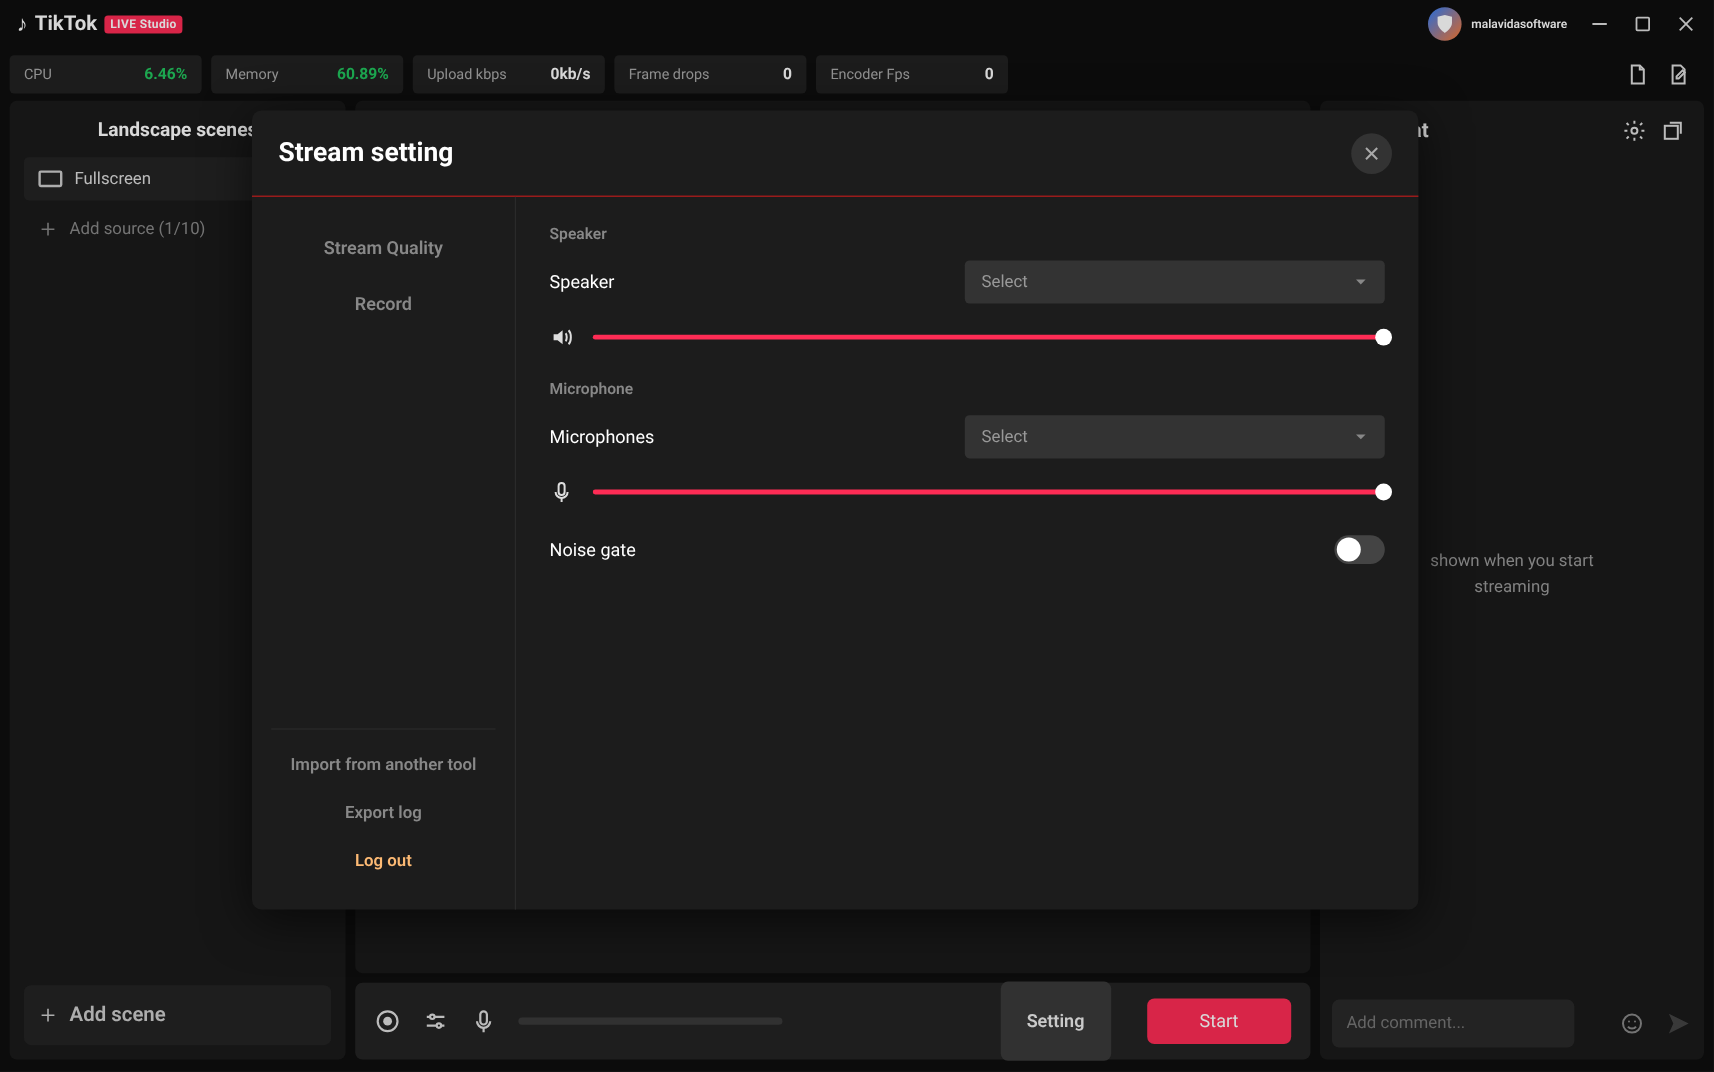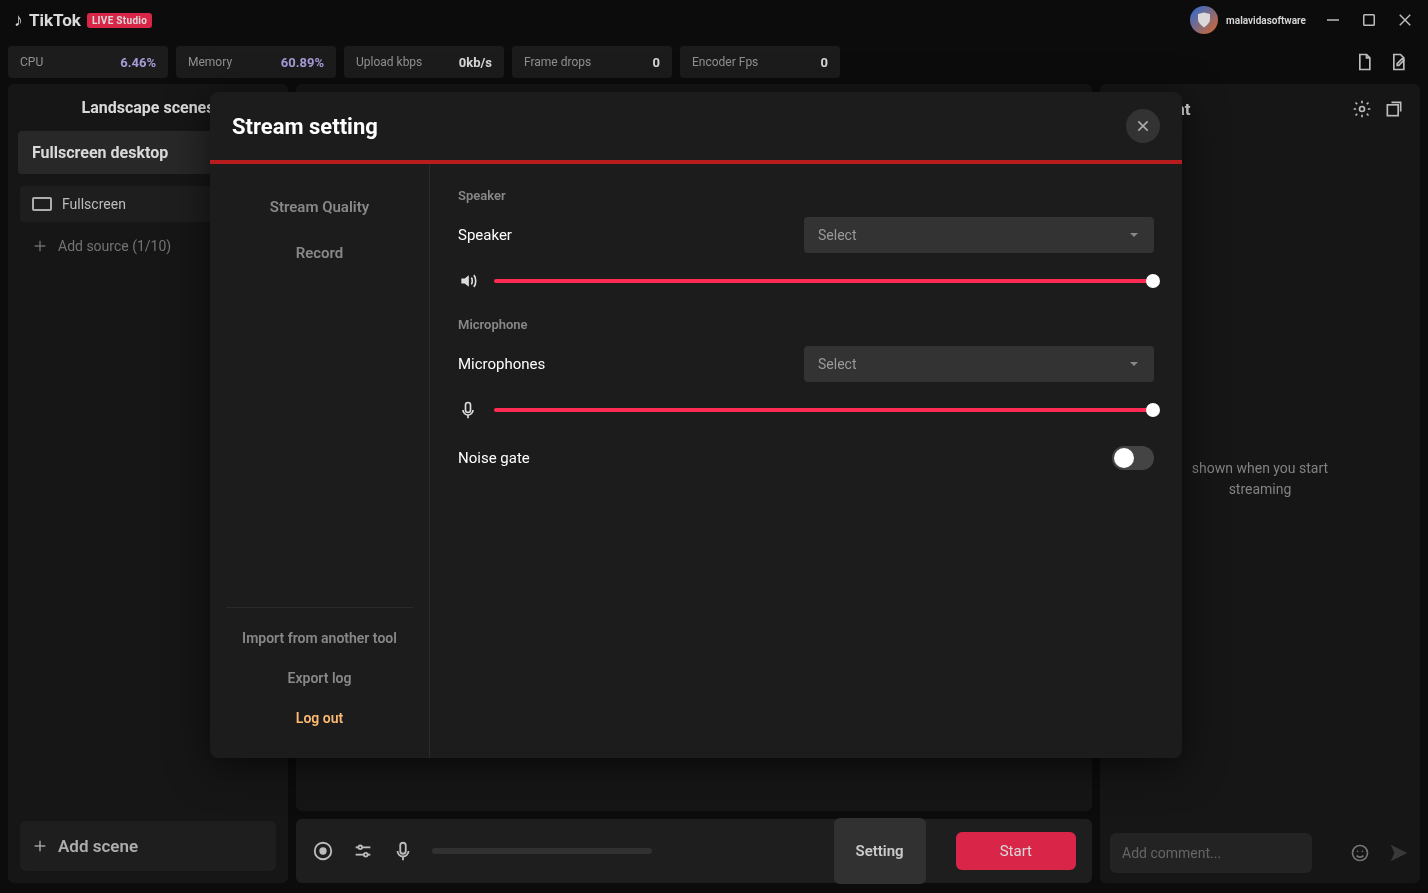--- a/index.html
+++ b/index.html
@@ -13,21 +13,21 @@
 .topright { display: flex; align-items: center; gap: 18px; }
 .avatar { width: 28px; height: 28px; border-radius: 50%; background: linear-gradient(135deg,#2f7fff,#ff7a2f); display: flex; align-items: center; justify-content: center; }
 .avatar svg { width: 18px; height: 18px; }
 .username { font-weight: 600; font-size: 10px; }
 .win-icon { width: 18px; height: 18px; stroke: #ddd; fill: none; stroke-width: 2; cursor: pointer; }
 
 
 .statsrow { display: flex; gap: 8px; padding: 6px 8px; }
 .stat { background: #222; border-radius: 4px; height: 32px; width: 160px; display: flex; align-items: center; justify-content: space-between; padding: 0 12px; font-size: 12px; color: #aaa; }
 .stat .val { font-weight: 700; color: #fff; font-size: 13px; }
-.stat .val.green { color: #c4b5fd; }
+.stat .val.green { color: #22c55e; }
 .stats-right { margin-left: auto; display: flex; gap: 14px; align-items: center; padding-right: 12px; }
 .sr-icon { width: 20px; height: 20px; stroke: #ddd; fill: none; stroke-width: 2; cursor: pointer; }
 
 
 .main { display: flex; height: calc(100% - 86px); gap: 8px; padding: 0 8px 8px; }
 .leftcol { width: 280px; display: flex; flex-direction: column; background: #1a1a1a; border-radius: 6px; }
 .midcol { flex: 1; display: flex; flex-direction: column; gap: 8px; }
 .rightcol { width: 320px; display: flex; flex-direction: column; background: #1a1a1a; border-radius: 6px; }
 
 .panel-head { height: 50px; display: flex; align-items: center; justify-content: space-between; padding: 0 16px; font-weight: 700; font-size: 17px; }
@@ -54,21 +54,21 @@
 
 
 .chat-body { flex: 1; display: flex; flex-direction: column; align-items: center; justify-content: center; color: #999; font-size: 14px; text-align: center; padding: 0 20px; line-height: 1.5; }
 .chat-input-row { display: flex; align-items: center; padding: 10px; gap: 8px; }
 .chat-input { flex: 1; background: #2a2a2a; border: none; border-radius: 6px; height: 40px; padding: 0 12px; color: #ccc; font-size: 14px; }
 .chat-input::placeholder { color: #777; }
 
 
 .modal-backdrop { position: absolute; inset: 0; background: rgba(0,0,0,0.15); }
 .modal { position: absolute; left: 210px; top: 92px; width: 972px; height: 666px; background: #1c1c1c; border-radius: 8px; display: flex; flex-direction: column; box-shadow: 0 8px 40px rgba(0,0,0,0.6); }
-.modal-header { height: 72px; display: flex; align-items: center; justify-content: space-between; padding: 0 22px; border-bottom: 4px solid #b91c1c; }
+.modal-header { height: 72px; display: flex; align-items: center; justify-content: space-between; padding: 0 22px; border-bottom: 1px solid #b91c1c; }
 .modal-title { font-size: 22px; font-weight: 700; }
 .modal-close { width: 34px; height: 34px; border-radius: 50%; background: #333; display: flex; align-items: center; justify-content: center; cursor: pointer; }
 .modal-close svg { width: 16px; height: 16px; stroke: #aaa; stroke-width: 2.5; }
 .modal-body { flex: 1; display: flex; }
 .modal-side { width: 220px; border-right: 1px solid #2a2a2a; display: flex; flex-direction: column; padding: 20px 10px; }
 .side-item { padding: 14px 0; text-align: center; font-weight: 600; font-size: 15px; color: #888; border-radius: 4px; cursor: pointer; }
 .side-item.active { background: #333; color: #fff; }
 .side-spacer { flex: 1; }
 .side-divider { height: 1px; background: #2a2a2a; margin: 10px 6px; }
 .side-link { padding: 12px 0; text-align: center; font-weight: 600; font-size: 14px; color: #888; cursor: pointer; }
@@ -151,21 +151,20 @@
     <svg class="sr-icon" viewBox="0 0 24 24">
         <path d="M7 3h8l4 4v14H7z"></path>
         <path d="M11 14l6-6 2 2-6 6h-2z"></path>
       </svg>
   </div>
 </div>
 
 <div class="main">
   <div class="leftcol">
     <div class="scenes-title">Landscape scenes</div>
-    <div class="scene-active">Fullscreen desktop</div>
     <div class="source-list">
       <div class="source-item">
         <span class="source-icon"></span>
         <span>Fullscreen</span>
       </div>
       <div class="source-item plain">
         <svg class="plus-icon" viewBox="0 0 24 24">
             <line x1="12" y1="4" x2="12" y2="20"></line>
             <line x1="4" y1="12" x2="20" y2="12"></line>
           </svg>

